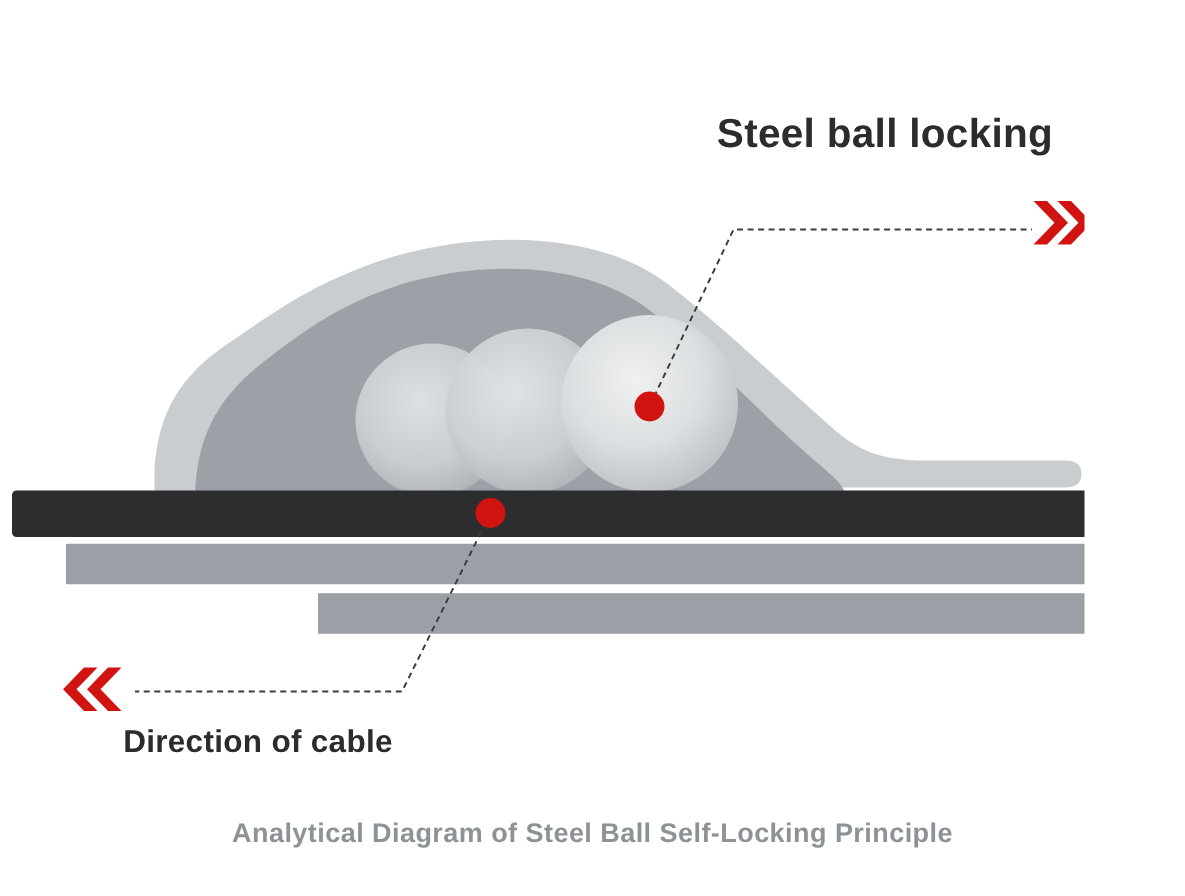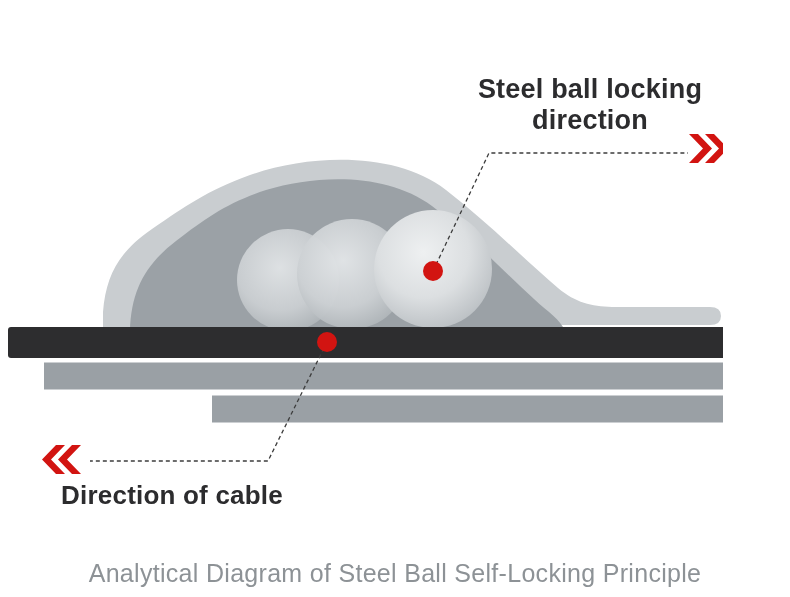--- a/index.html
+++ b/index.html
@@ -15,27 +15,27 @@
   .callout-label{
     position:absolute;
     text-align:center;
     font-weight:700;
     color:#2c2c2e;
     font-size:27px;
     line-height:31px;
     letter-spacing:0.2px;
   }
   .label-steel{left:440px;top:50px;width:300px;}
-  .label-cable{left:38px;top:456px;width:268px;font-size:26px;line-height:30px;}
+  .label-cable{left:38px;top:456px;width:268px;font-size:21px;line-height:30px;}
   .diagram-title{
     position:absolute;
-    left:0;top:535px;width:790px;
+    left:0;top:521px;width:790px;
     text-align:center;
-    font-weight:400;
-    font-size:25px;
+    font-weight:700;
+    font-size:18px;
     color:#8d9296;
     letter-spacing:0.3px;
   }
 </style>
 </head>
 <body>
 
 <div class="stage">
 
   <svg width="790" height="597" viewBox="0 0 790 597">
@@ -93,21 +93,20 @@
     </g>
 
     <g transform="translate(81,421) scale(-1,1)" fill="#d21411">
       <path d="M0 0 L9 0 L23 14.5 L9 29 L0 29 L14 14.5 Z"></path>
       <path d="M16 0 L25 0 L39 14.5 L25 29 L16 29 L30 14.5 Z"></path>
     </g>
   </svg>
 
   <div class="callout-label label-steel">
     <div>Steel ball locking</div>
-    <div>direction</div>
   </div>
 
   <div class="callout-label label-cable">
     <div>Direction of cable</div>
   </div>
 
   <div class="diagram-title">Analytical Diagram of Steel Ball Self-Locking Principle</div>
 
 </div>
 

